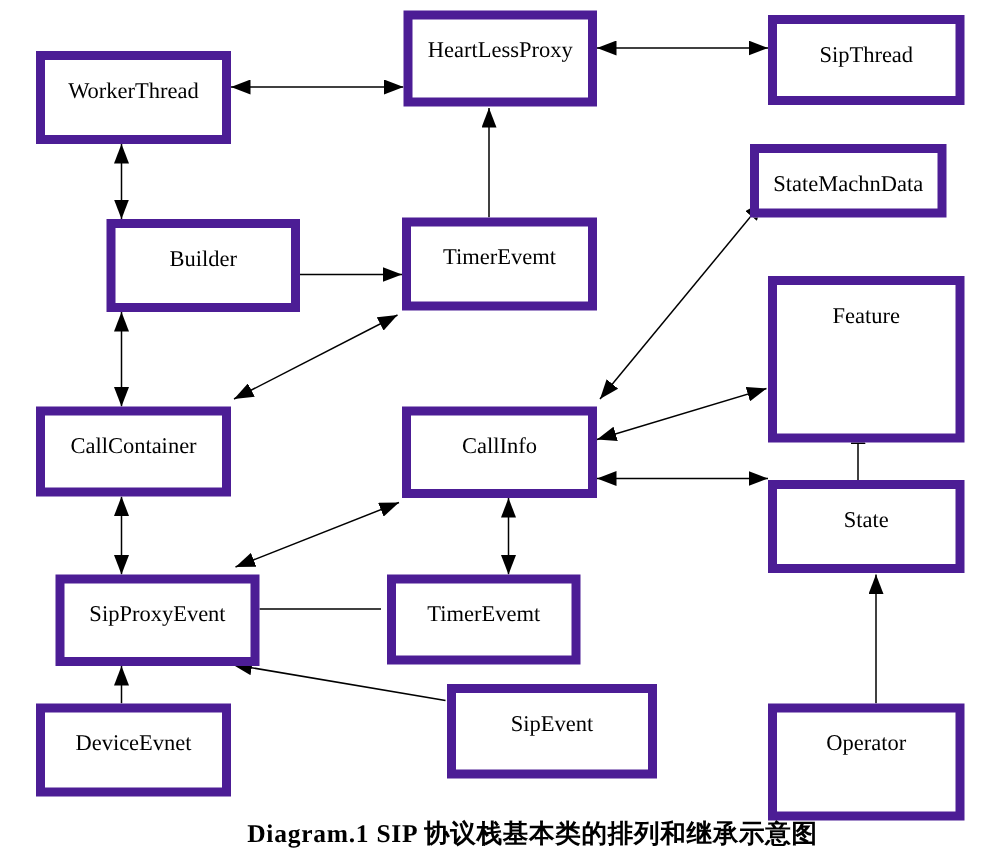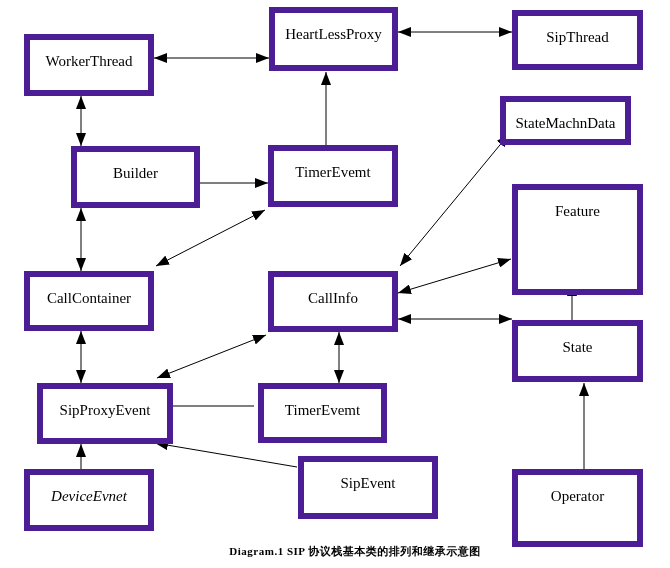--- a/index.html
+++ b/index.html
@@ -38,21 +38,21 @@
     color: #000000;
     line-height: 1.2;
     white-space: nowrap;
   }
   .caption {
     position: absolute;
     left: 40px;
     right: 0;
     top: 544px;
     text-align: center;
-    font-size: 11px;
+    font-size: 17px;
     font-weight: bold;
     color: #000000;
     letter-spacing: 0.5px;
   }
 </style>
 </head>
 <body>
 
 <div class="canvas">
 
@@ -90,19 +90,19 @@
       <div class="node" style="left: 512px; top: 10px; width: 131px; height: 60px;"><span>SipThread</span></div>
       <div class="node" style="left: 24px; top: 146px; width: 129px; height: 62px; margin-left: 47px;"><span>Builder</span></div>
       <div class="node" style="left: 268px; top: 145px; width: 130px; height: 62px;"><span>TimerEvemt</span></div>
       <div class="node" style="left: 500px; top: 96px; width: 131px; height: 49px;"><span>StateMachnData</span></div>
       <div class="node" style="left: 512px; top: 184px; width: 131px; height: 111px;"><span>Feature</span></div>
       <div class="node" style="left: 24px; top: 271px; width: 130px; height: 60px;"><span>CallContainer</span></div>
       <div class="node" style="left: 268px; top: 271px; width: 130px; height: 61px;"><span>CallInfo</span></div>
       <div class="node" style="left: 512px; top: 320px; width: 131px; height: 62px; text-align: center;"><span>State</span></div>
       <div class="node" style="left: 24px; top: 383px; width: 136px; height: 61px; margin-left: 13px;"><span>SipProxyEvent</span></div>
       <div class="node" style="left: 258px; top: 383px; width: 129px; height: 60px;"><span>TimerEvemt</span></div>
-      <div class="node" style="left: 24px; top: 469px; width: 130px; height: 62px; font-style: italic;"><span>DeviceEvnet</span></div>
+      <div class="node" style="left: 24px; top: 469px; width: 130px; height: 62px;"><span>DeviceEvnet</span></div>
       <div class="node" style="left: 298px; top: 456px; width: 140px; height: 63px;"><span>SipEvent</span></div>
       <div class="node" style="left: 512px; top: 469px; width: 131px; height: 78px;"><span>Operator</span></div>
     </div>
 
   <div class="caption">Diagram.1 SIP 协议栈基本类的排列和继承示意图</div>
 </div>
 
 </body></html>

